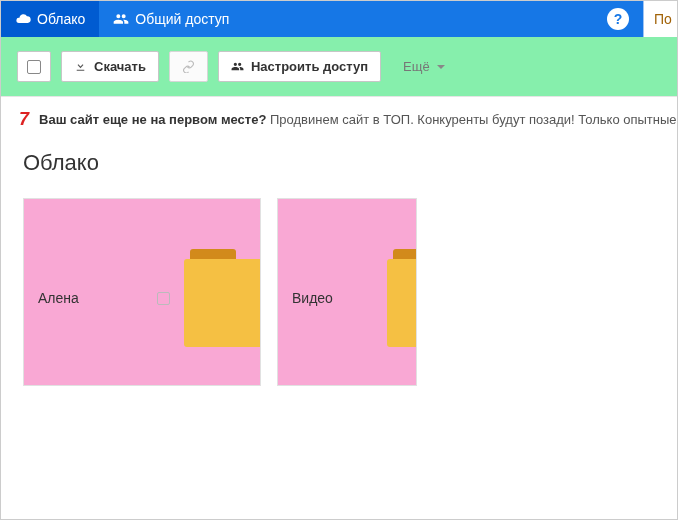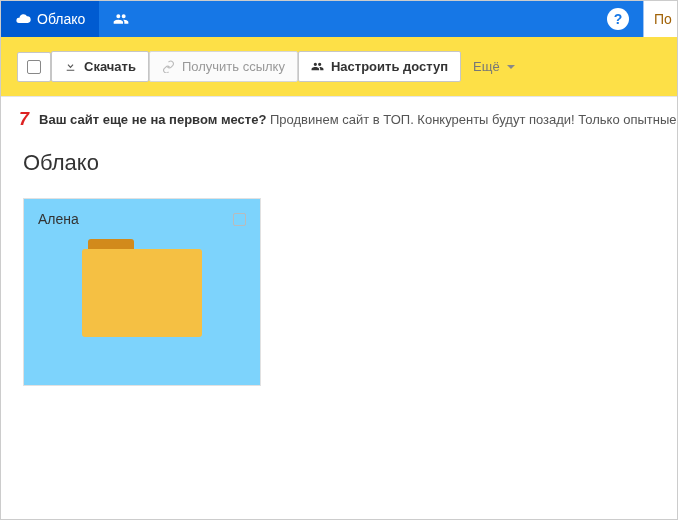--- a/index.html
+++ b/index.html
@@ -6,38 +6,38 @@
   body { font-family: Arial, Helvetica, sans-serif; font-size: 13px; background: #fff; color: #333; width: 678px; height: 520px; overflow: hidden; border: 1px solid #ccc; }
   .topnav { background: #1677e6; height: 36px; display: flex; align-items: stretch; color: #fff; }
   .topnav .nav-item { display: flex; align-items: center; padding: 0 14px; gap: 6px; font-size: 14px; cursor: pointer; }
   .topnav .nav-item.active { background: #005bd1; }
   .topnav .spacer { flex: 1; }
   .topnav .search-box { background: #fff; color: #a16207; padding: 0 10px; display: flex; align-items: center; font-size: 14px; border-left: 1px solid #9fc4f3; width: 34px; overflow: hidden; }
   .icon { display: inline-flex; width: 16px; height: 16px; }
   .icon svg { width: 100%; height: 100%; }
   .help-circle { width: 22px; height: 22px; border-radius: 50%; background: #fff; color: #1677e6; display: inline-flex; align-items: center; justify-content: center; font-weight: bold; font-size: 14px; }
 
-  .toolbar { background: #fde047; border-bottom: 1px solid #e5e5e5; padding: 14px 16px; display: flex; align-items: center; }
+  .toolbar { background: #86efac; border-bottom: 1px solid #e5e5e5; padding: 14px 16px; display: flex; gap: 10px; }
   .btn { background: #fff; border: 1px solid #c6c6c6; padding: 7px 12px; display: inline-flex; align-items: center; gap: 7px; font-size: 13px; color: #555; cursor: pointer; border-radius: 2px; }
   .btn .icon { width: 13px; height: 13px; }
   .btn.select-all { padding: 7px 9px; }
   .btn.select-all .box { width: 14px; height: 14px; border: 1.5px solid #888; display: inline-block; border-radius: 2px; }
   .btn.primary { font-weight: bold; color: #333; }
   .btn.muted { color: #999; border-color: #d6d6d6; background: #fbfbfb; }
   .btn.ghost { border: none; background: transparent; color: #777; }
   .caret-down { width: 0; height: 0; border-left: 4px solid transparent; border-right: 4px solid transparent; border-top: 4px solid #888; display: inline-block; }
 
   .promo { padding: 12px 18px 8px 18px; display: flex; align-items: center; gap: 10px; font-size: 13px; color: #555; white-space: nowrap; overflow: hidden; }
   .promo .seven { color: #d22; font-weight: bold; font-size: 18px; font-style: italic; }
   .promo a { color: #333; font-weight: bold; }
 
   .page-title { padding: 12px 22px 22px 22px; font-size: 22px; font-weight: 400; color: #333; }
 
   .grid { display: flex; gap: 16px; padding: 0 22px; }
-  .card { width: 238px; height: 188px; border: 1px solid #e1e1e1; background: #7dd3fc; position: relative; display: flex; flex-direction: column; align-items: center; cursor: pointer; overflow: hidden; }
+  .card { width: 238px; height: 188px; border: 1px solid #e1e1e1; background: #f9a8d4; position: relative; display: flex; align-items: center; cursor: pointer; overflow: hidden; }
   .card .card-head { width: 100%; display: flex; justify-content: space-between; align-items: center; padding: 12px 14px 0 14px; font-size: 14px; color: #333; }
   .card .checkbox { width: 13px; height: 13px; border: 1px solid #bbb; border-radius: 2px; display: inline-block; }
   .card .folder-icon { margin-top: 12px; width: 120px; height: 98px; position: relative; }
   .folder-back { position: absolute; top: 0; left: 6px; width: 46px; height: 18px; background: #d28a1b; border-radius: 3px 3px 0 0; }
   .folder-front { position: absolute; top: 10px; left: 0; width: 120px; height: 88px; background: #f5c043; border-radius: 3px; }
   .card.cut { width: 140px; }
   .card.cut .folder-icon { margin-left: 40px; }
 </style>
 </head>
 <body>
@@ -50,20 +50,21 @@
         </svg>
     </span>
     <span>Облако</span>
   </div>
   <div class="nav-item">
     <span class="icon">
       <svg viewBox="0 0 24 24" fill="#fff">
           <path d="M16 11a3 3 0 1 0-3-3 3 3 0 0 0 3 3zm-8 0a3 3 0 1 0-3-3 3 3 0 0 0 3 3zm0 2c-2.3 0-7 1.2-7 3.5V19h14v-2.5C15 14.2 10.3 13 8 13zm8 0c-.3 0-.6 0-1 .1 1.2.9 2 2 2 3.4V19h6v-2.5c0-2.3-4.7-3.5-7-3.5z"></path>
         </svg>
     </span>
+    <span>Общий доступ</span>
   </div>
   <div class="spacer"></div>
   <div class="nav-item">
     <span class="help-circle">?</span>
   </div>
   <div class="search-box">
     <span>По</span>
   </div>
 </div>
 
@@ -78,21 +79,20 @@
         </svg>
     </span>
     <span>Скачать</span>
   </button>
   <button class="btn muted">
     <span class="icon">
       <svg viewBox="0 0 24 24" fill="#bbb">
           <path d="M10 13a5 5 0 0 0 7 0l3-3a5 5 0 0 0-7-7l-1 1m2 9a5 5 0 0 0-7 0l-3 3a5 5 0 0 0 7 7l1-1" stroke="#bbb" stroke-width="2" fill="none"></path>
         </svg>
     </span>
-    <span>Получить ссылку</span>
   </button>
   <button class="btn primary">
     <span class="icon">
       <svg viewBox="0 0 24 24" fill="#333">
           <path d="M16 11a3 3 0 1 0-3-3 3 3 0 0 0 3 3zm-8 0a3 3 0 1 0-3-3 3 3 0 0 0 3 3zm0 2c-2.3 0-7 1.2-7 3.5V19h14v-2.5C15 14.2 10.3 13 8 13zm8 0c-.3 0-.6 0-1 .1 1.2.9 2 2 2 3.4V19h6v-2.5c0-2.3-4.7-3.5-7-3.5z"></path>
         </svg>
     </span>
     <span>Настроить доступ</span>
   </button>
   <button class="btn ghost">
@@ -115,13 +115,22 @@
   <div class="card">
     <div class="card-head">
       <span>Алена</span>
       <span class="checkbox"></span>
     </div>
     <div class="folder-icon">
       <div class="folder-back"></div>
         <div class="folder-front"></div>
     </div>
   </div>
+  <div class="card cut">
+    <div class="card-head">
+      <span>Видео</span>
+    </div>
+    <div class="folder-icon">
+      <div class="folder-back"></div>
+        <div class="folder-front"></div>
+    </div>
+  </div>
 </div>
 
 </body></html>

